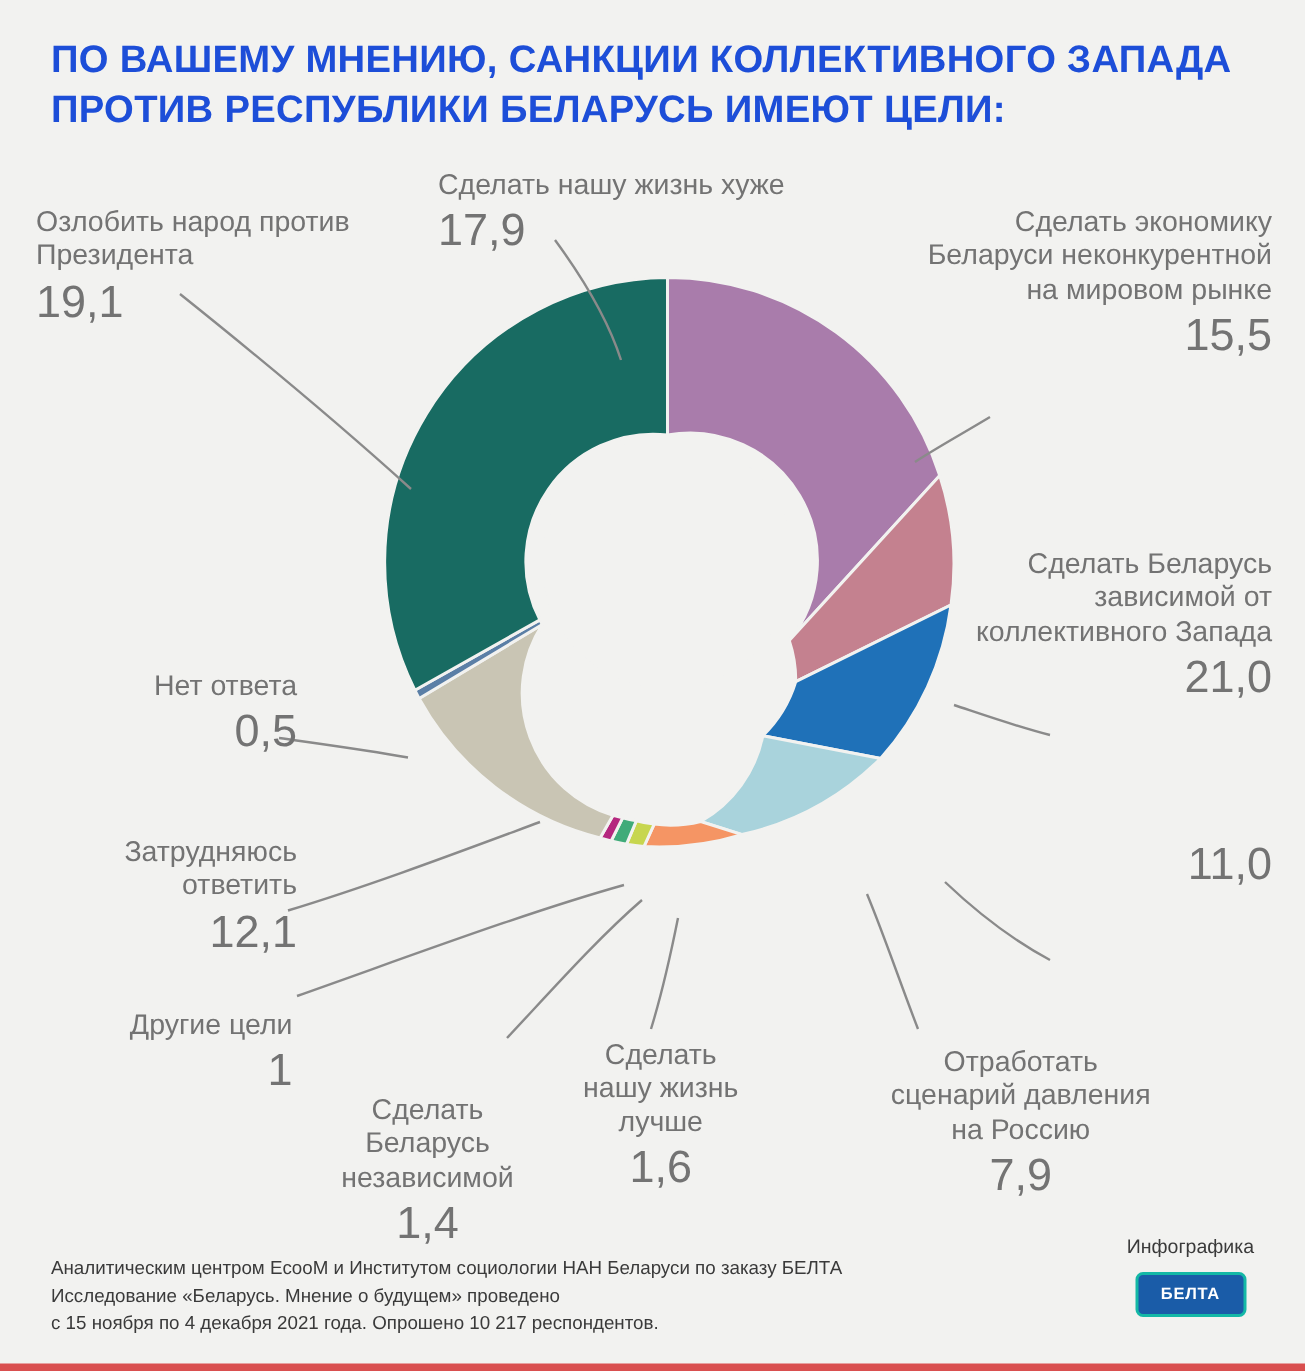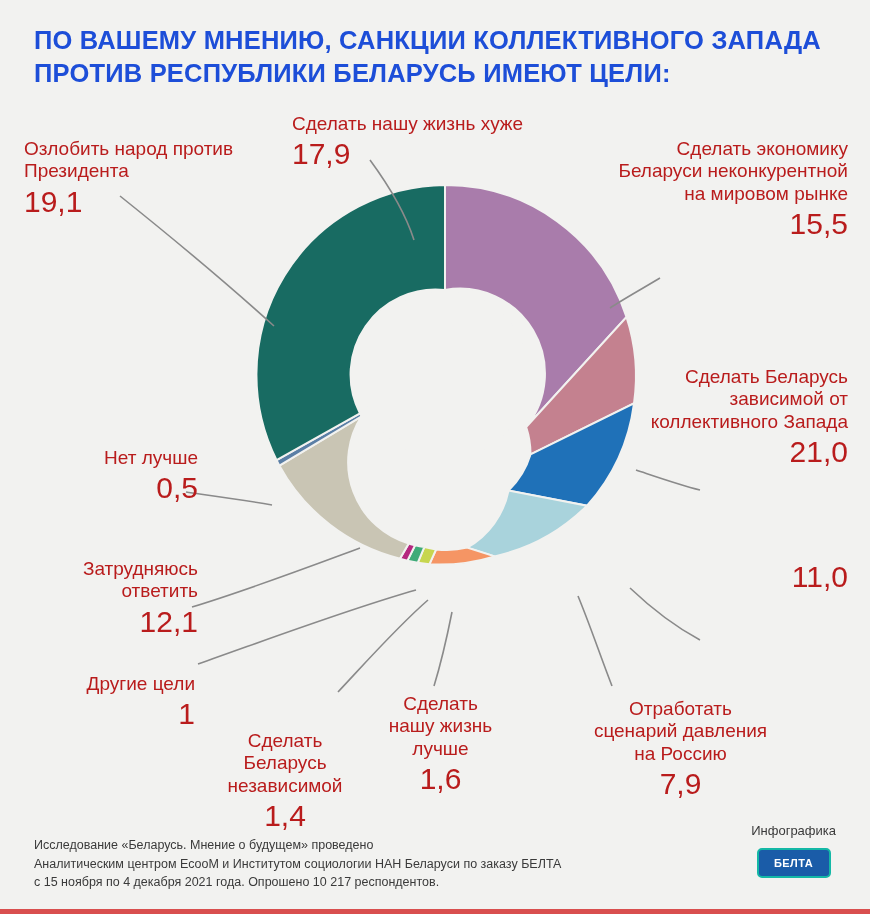--- a/index.html
+++ b/index.html
@@ -33,21 +33,21 @@
     width: 400px;
     height: 400px;
   }
   .chart-wrap svg {
     display: block;
   }
   .label {
     position: absolute;
     font-size: 19px;
     line-height: 1.18;
-    color: #b91c1c;
+    color: #737373;
   }
   .label .val {
     font-size: 30px;
     line-height: 1.1;
     display: block;
     margin-top: 2px;
   }
   .label.right { text-align: right; }
   .label.left  { text-align: left; }
   .label.center{ text-align: center; }
@@ -201,32 +201,32 @@
   <span>Другие цели</span>
   <span class="val">1</span>
 </div>
 
 <div class="label right" id="lbl-hard">
   <span>Затрудняюсь ответить</span>
   <span class="val">12,1</span>
 </div>
 
 <div class="label right" id="lbl-noans">
-  <span>Нет лучше</span>
+  <span>Нет ответа</span>
   <span class="val">0,5</span>
 </div>
 
 <div class="label left" id="lbl-anger">
   <span>Озлобить народ против Президента</span>
   <span class="val">19,1</span>
 </div>
 
 <div class="footer">
+  <div>Аналитическим центром ЕcooM и Институтом социологии НАН Беларуси по заказу БЕЛТА</div>
   <div>Исследование «Беларусь. Мнение о будущем» проведено</div>
-  <div>Аналитическим центром ЕcooM и Институтом социологии НАН Беларуси по заказу БЕЛТА</div>
   <div>с 15 ноября по 4 декабря 2021 года. Опрошено 10 217 респондентов.</div>
 </div>
 
 <div class="credit">
   <span class="credit-text">Инфографика</span>
   <span class="belta-logo">БЕЛТА</span>
 </div>
 
 <div class="bottom-rule"></div>
 

